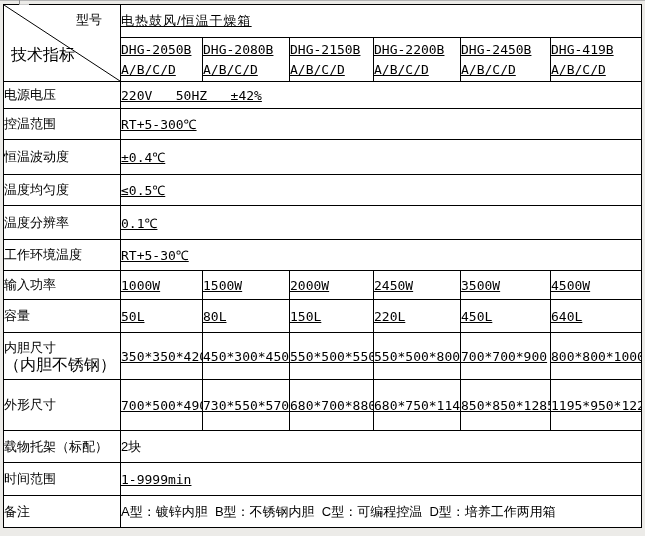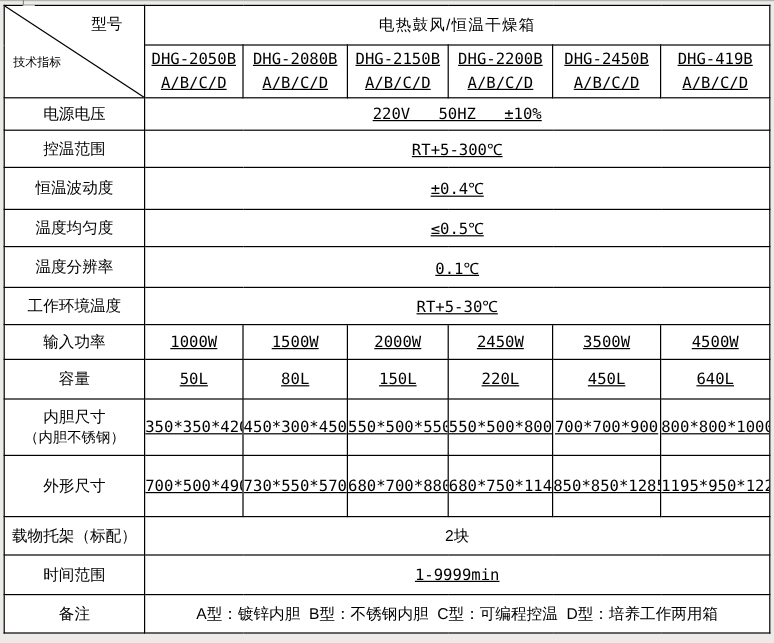--- a/index.html
+++ b/index.html
@@ -27,54 +27,54 @@
   }
   table.spec-table {
     border-collapse: collapse;
     table-layout: fixed;
     background: #ffffff;
     margin: 4px 0 0 3px;
     width: 638px;
   }
   .spec-table td {
     border: 1px solid #000000;
-    text-align: center;
+    text-align: left;
     vertical-align: middle;
     padding: 0;
     font-size: 13px;
     overflow: hidden;
   }
   .mono {
     font-family: "DejaVu Sans Mono", monospace;
     font-size: 12px;
     text-decoration: underline;
   }
   .pre { white-space: pre; }
-  .title-cell { font-size: 16px; letter-spacing: 1px; }
+  .title-cell { font-size: 16px; letter-spacing: 1px; text-decoration: underline; }
   .corner {
     position: relative;
   }
   .corner svg {
     position: absolute;
     top: 0; left: 0;
     width: 100%; height: 100%;
     display: block;
   }
   .corner-top {
     position: absolute;
     top: 6px; right: 18px;
     font-size: 13px;
   }
   .corner-bottom {
     position: absolute;
     left: 7px; top: 40px;
-    font-size: 10px;
+    font-size: 16px;
   }
   .model-line { line-height: 20px; }
-  .label2 { line-height: 17px; font-size: 12px; }
+  .label2 { line-height: 17px; font-size: 16px; }
   .label1 { line-height: 17px; font-family: Liberation Serif, serif; }
 </style>
 </head>
 <body>
 
 <div class="page-edge"></div>
 <div class="scan-artifact"></div>
 
 <table class="spec-table">
   <colgroup>
@@ -121,21 +121,21 @@
       <div class="model-line">A/B/C/D</div>
     </td>
     <td class="mono">
       <div class="model-line">DHG-419B</div>
       <div class="model-line">A/B/C/D</div>
     </td>
   </tr>
 
   <tr style="height:27px">
     <td>电源电压</td>
-    <td class="mono pre" colspan="6">220V   50HZ   ±10%</td>
+    <td class="mono pre" colspan="6">220V   50HZ   ±42%</td>
   </tr>
 
   <tr style="height:31px">
     <td>控温范围</td>
     <td class="mono" colspan="6">RT+5-300℃</td>
   </tr>
 
   <tr style="height:35px">
     <td>恒温波动度</td>
     <td class="mono" colspan="6">±0.4℃</td>

